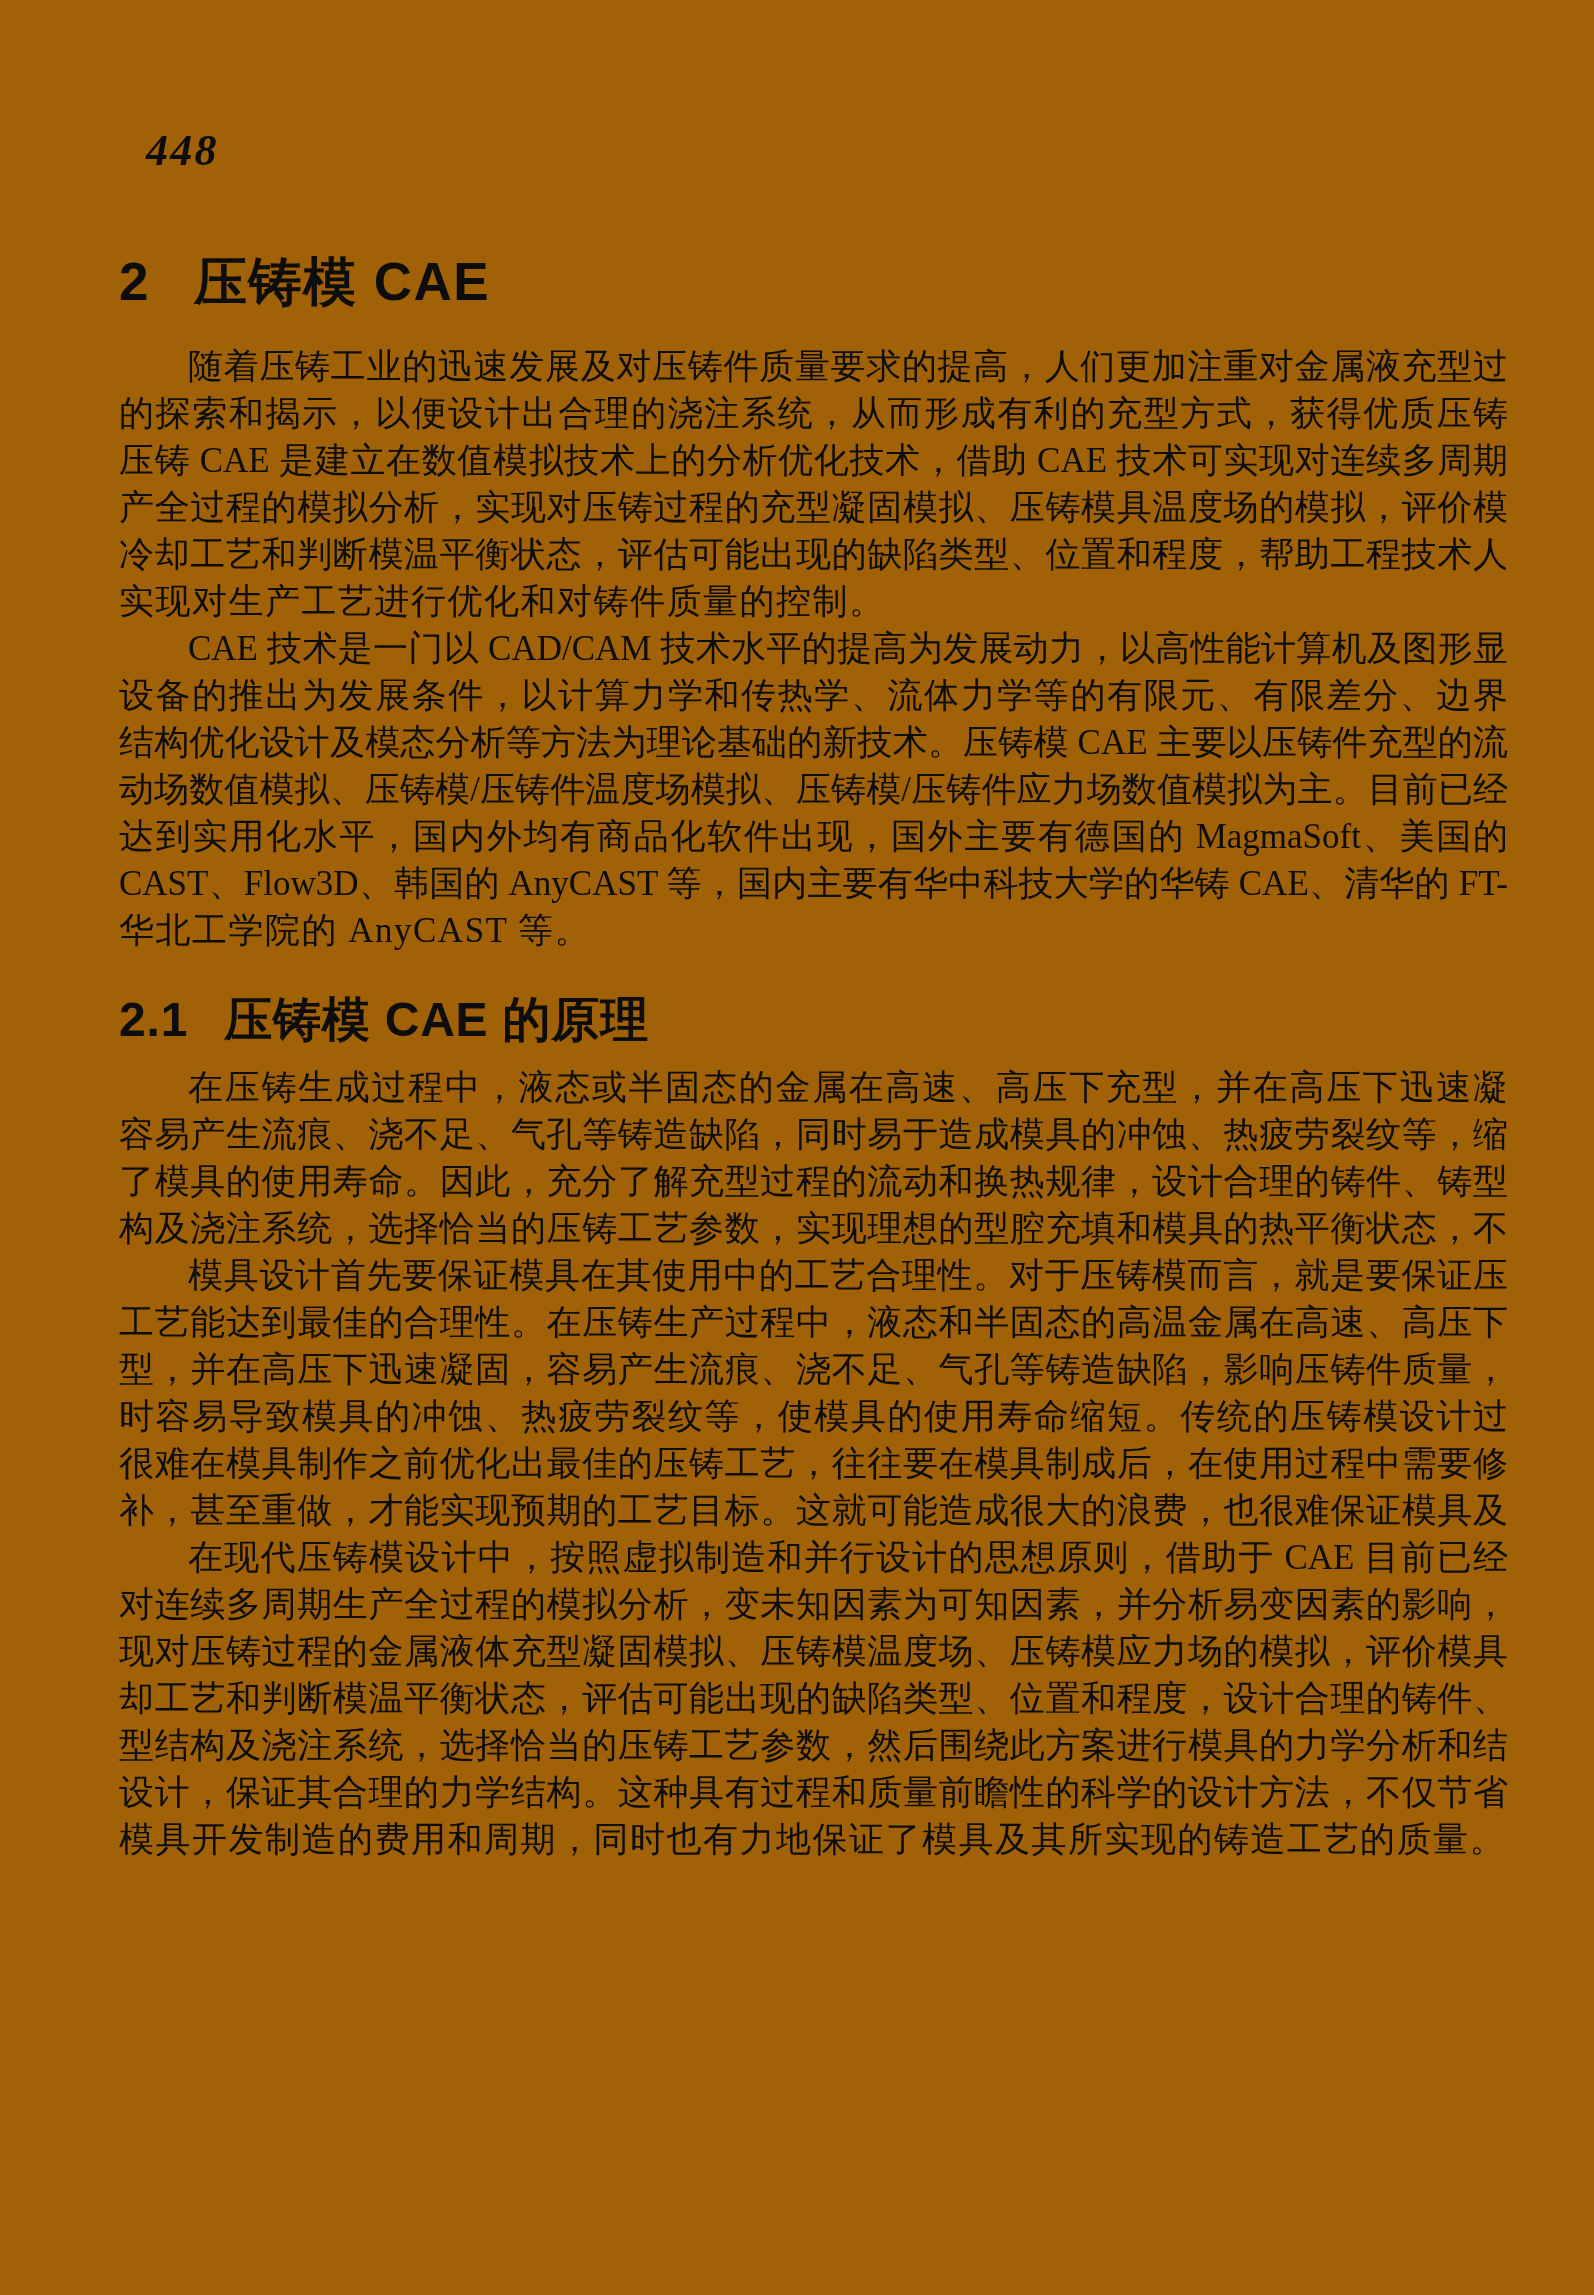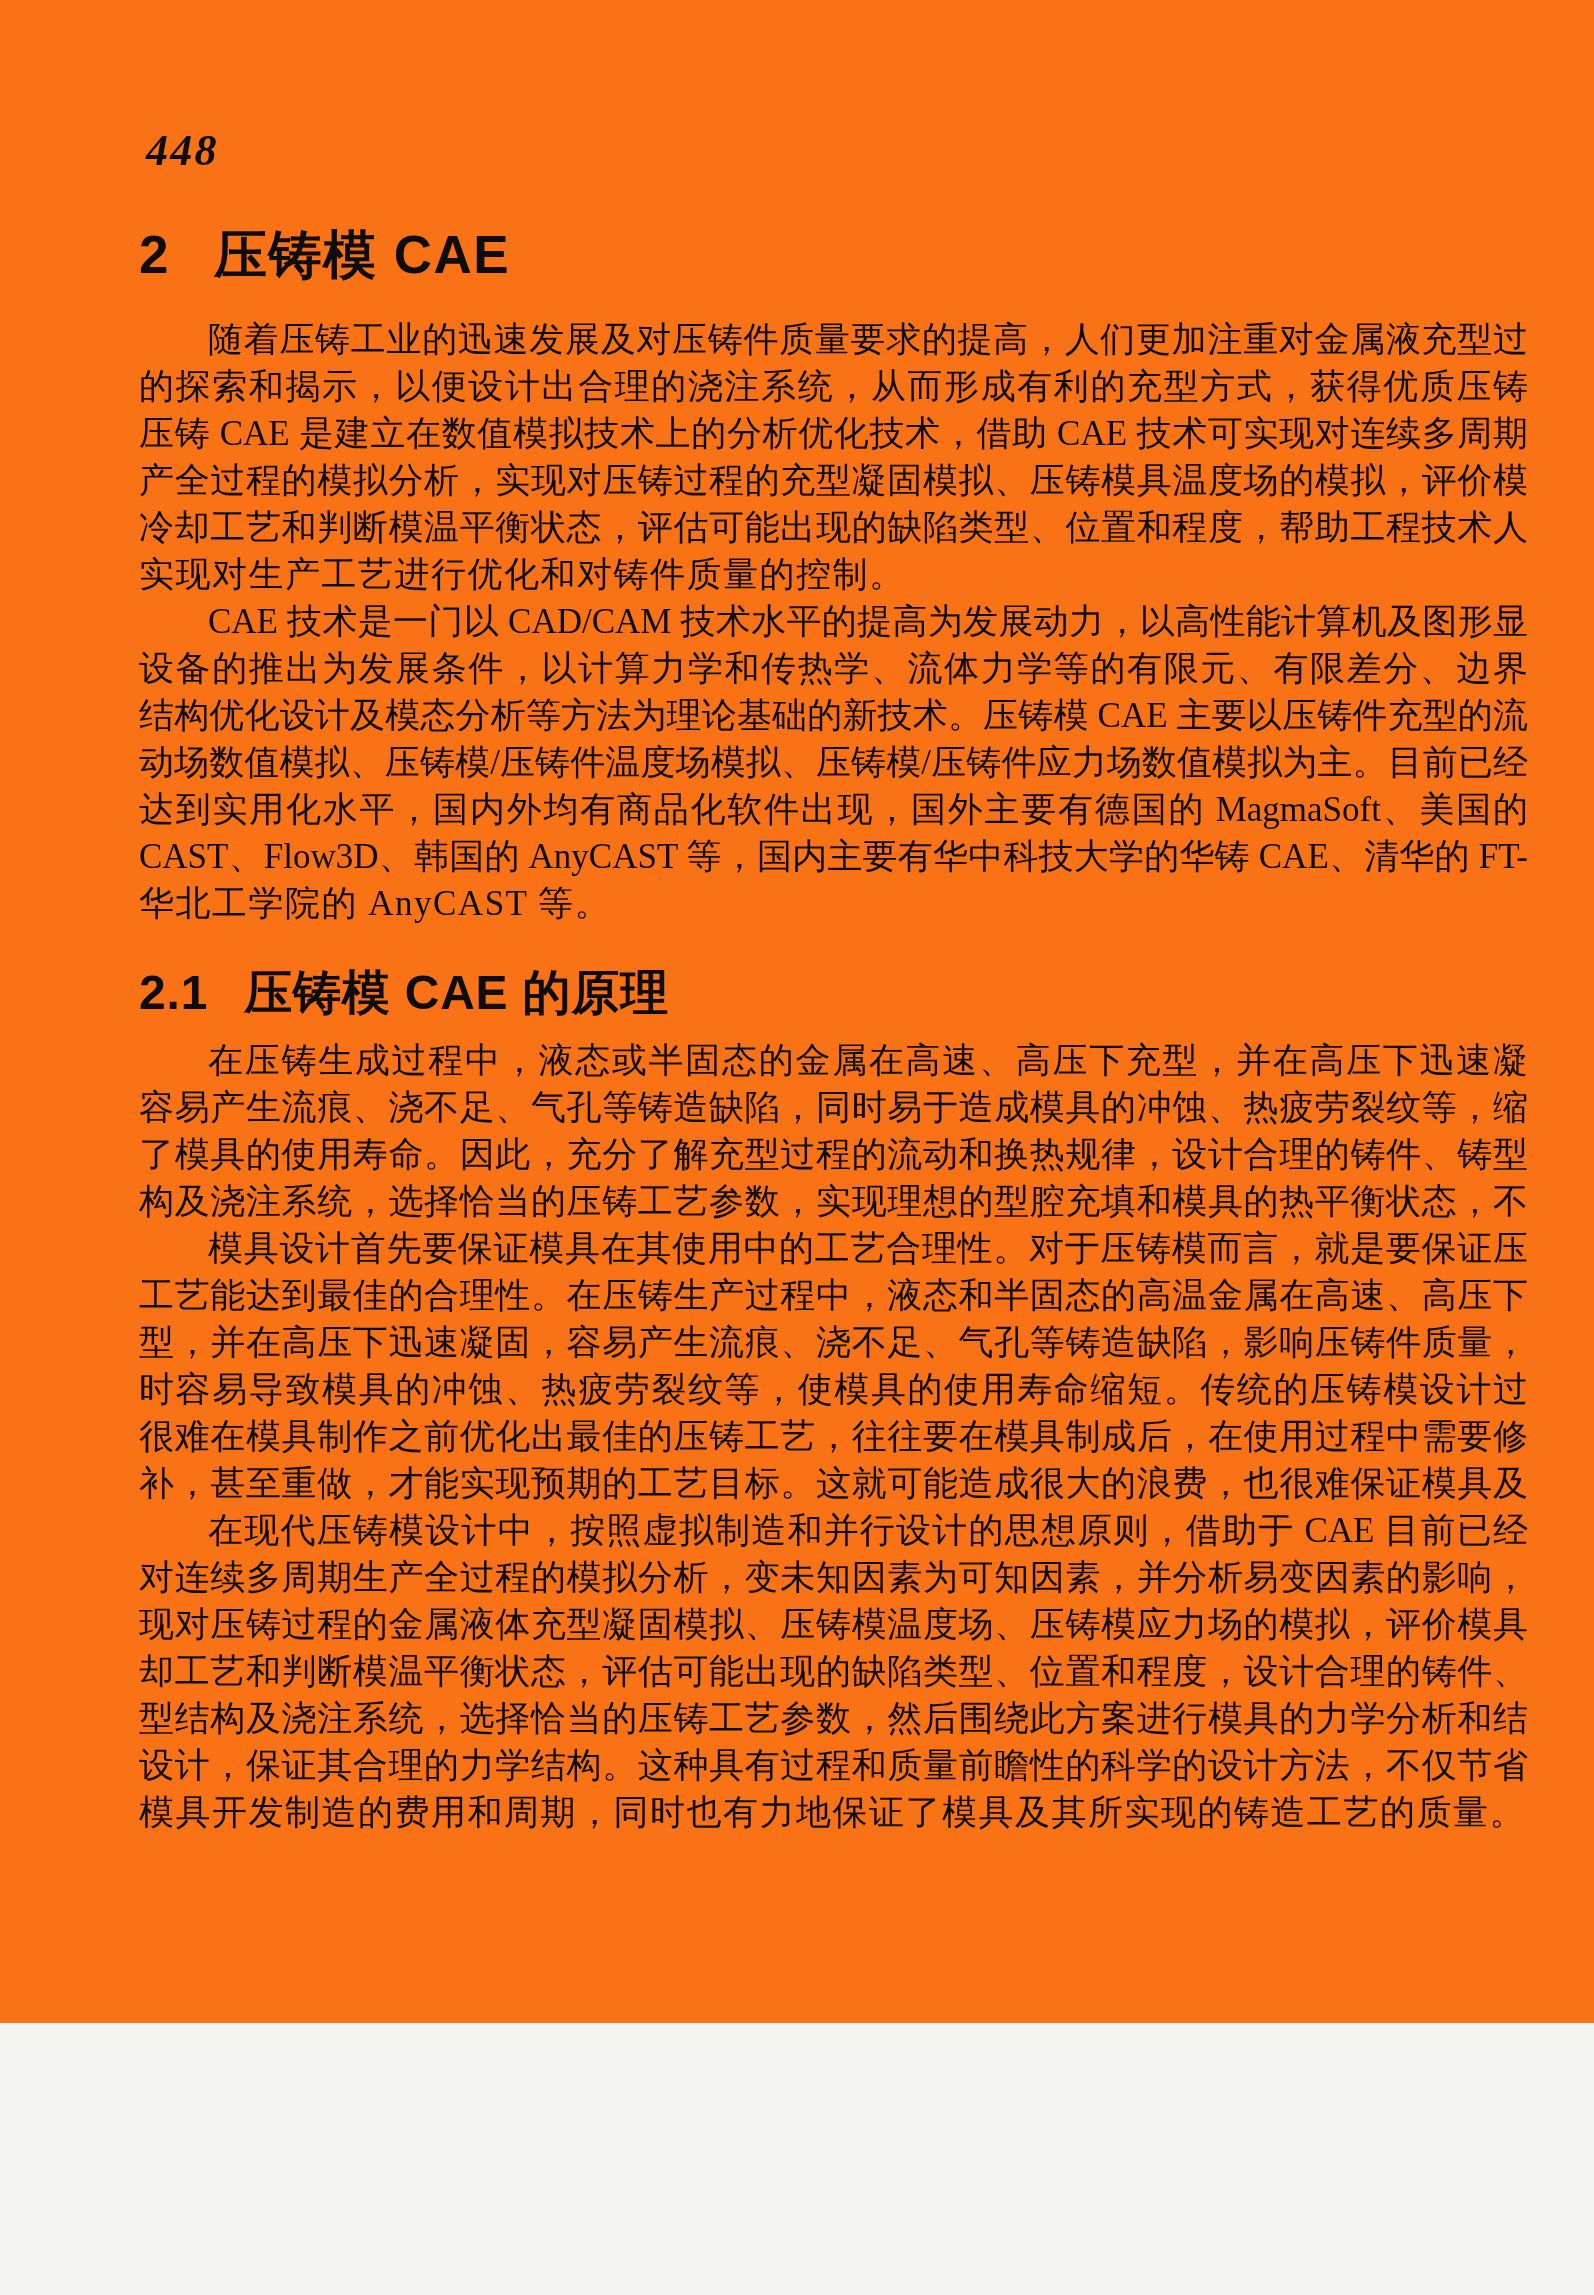--- a/index.html
+++ b/index.html
@@ -3,39 +3,38 @@
 <meta charset="utf-8">
 <style>
   html, body { margin: 0; padding: 0; }
   body {
     width: 1595px; height: 2295px;
     background: #f4f4f2;
     font-family: "Liberation Serif", "DejaVu Serif", serif;
   }
   .sheet {
     position: relative;
-    width: 1595px; height: 2023px;
-    background: #f97316;
+    width: 1595px; height: 2295px;
+    background: #a16207;
     color: #0d0d0d;
     overflow: hidden;
   }
   .page-number {
     position: absolute;
     left: 146px; top: 127px;
     font-size: 44px;
     line-height: 48px;
     font-style: italic;
     font-weight: 600;
     letter-spacing: 2.3px;
   }
   .text-column {
     position: absolute;
-    left: 119px; top: 222px;
+    left: 119px; top: 249px;
     width: 1389px;
-    margin-left: 20px;
   }
   .h1 {
     font-family: "Liberation Sans", "DejaVu Sans", sans-serif;
     font-weight: bold;
     font-size: 53px;
     line-height: 65px;
     margin: 0 0 29px 0;
     letter-spacing: 1.5px;
     white-space: nowrap;
   }

